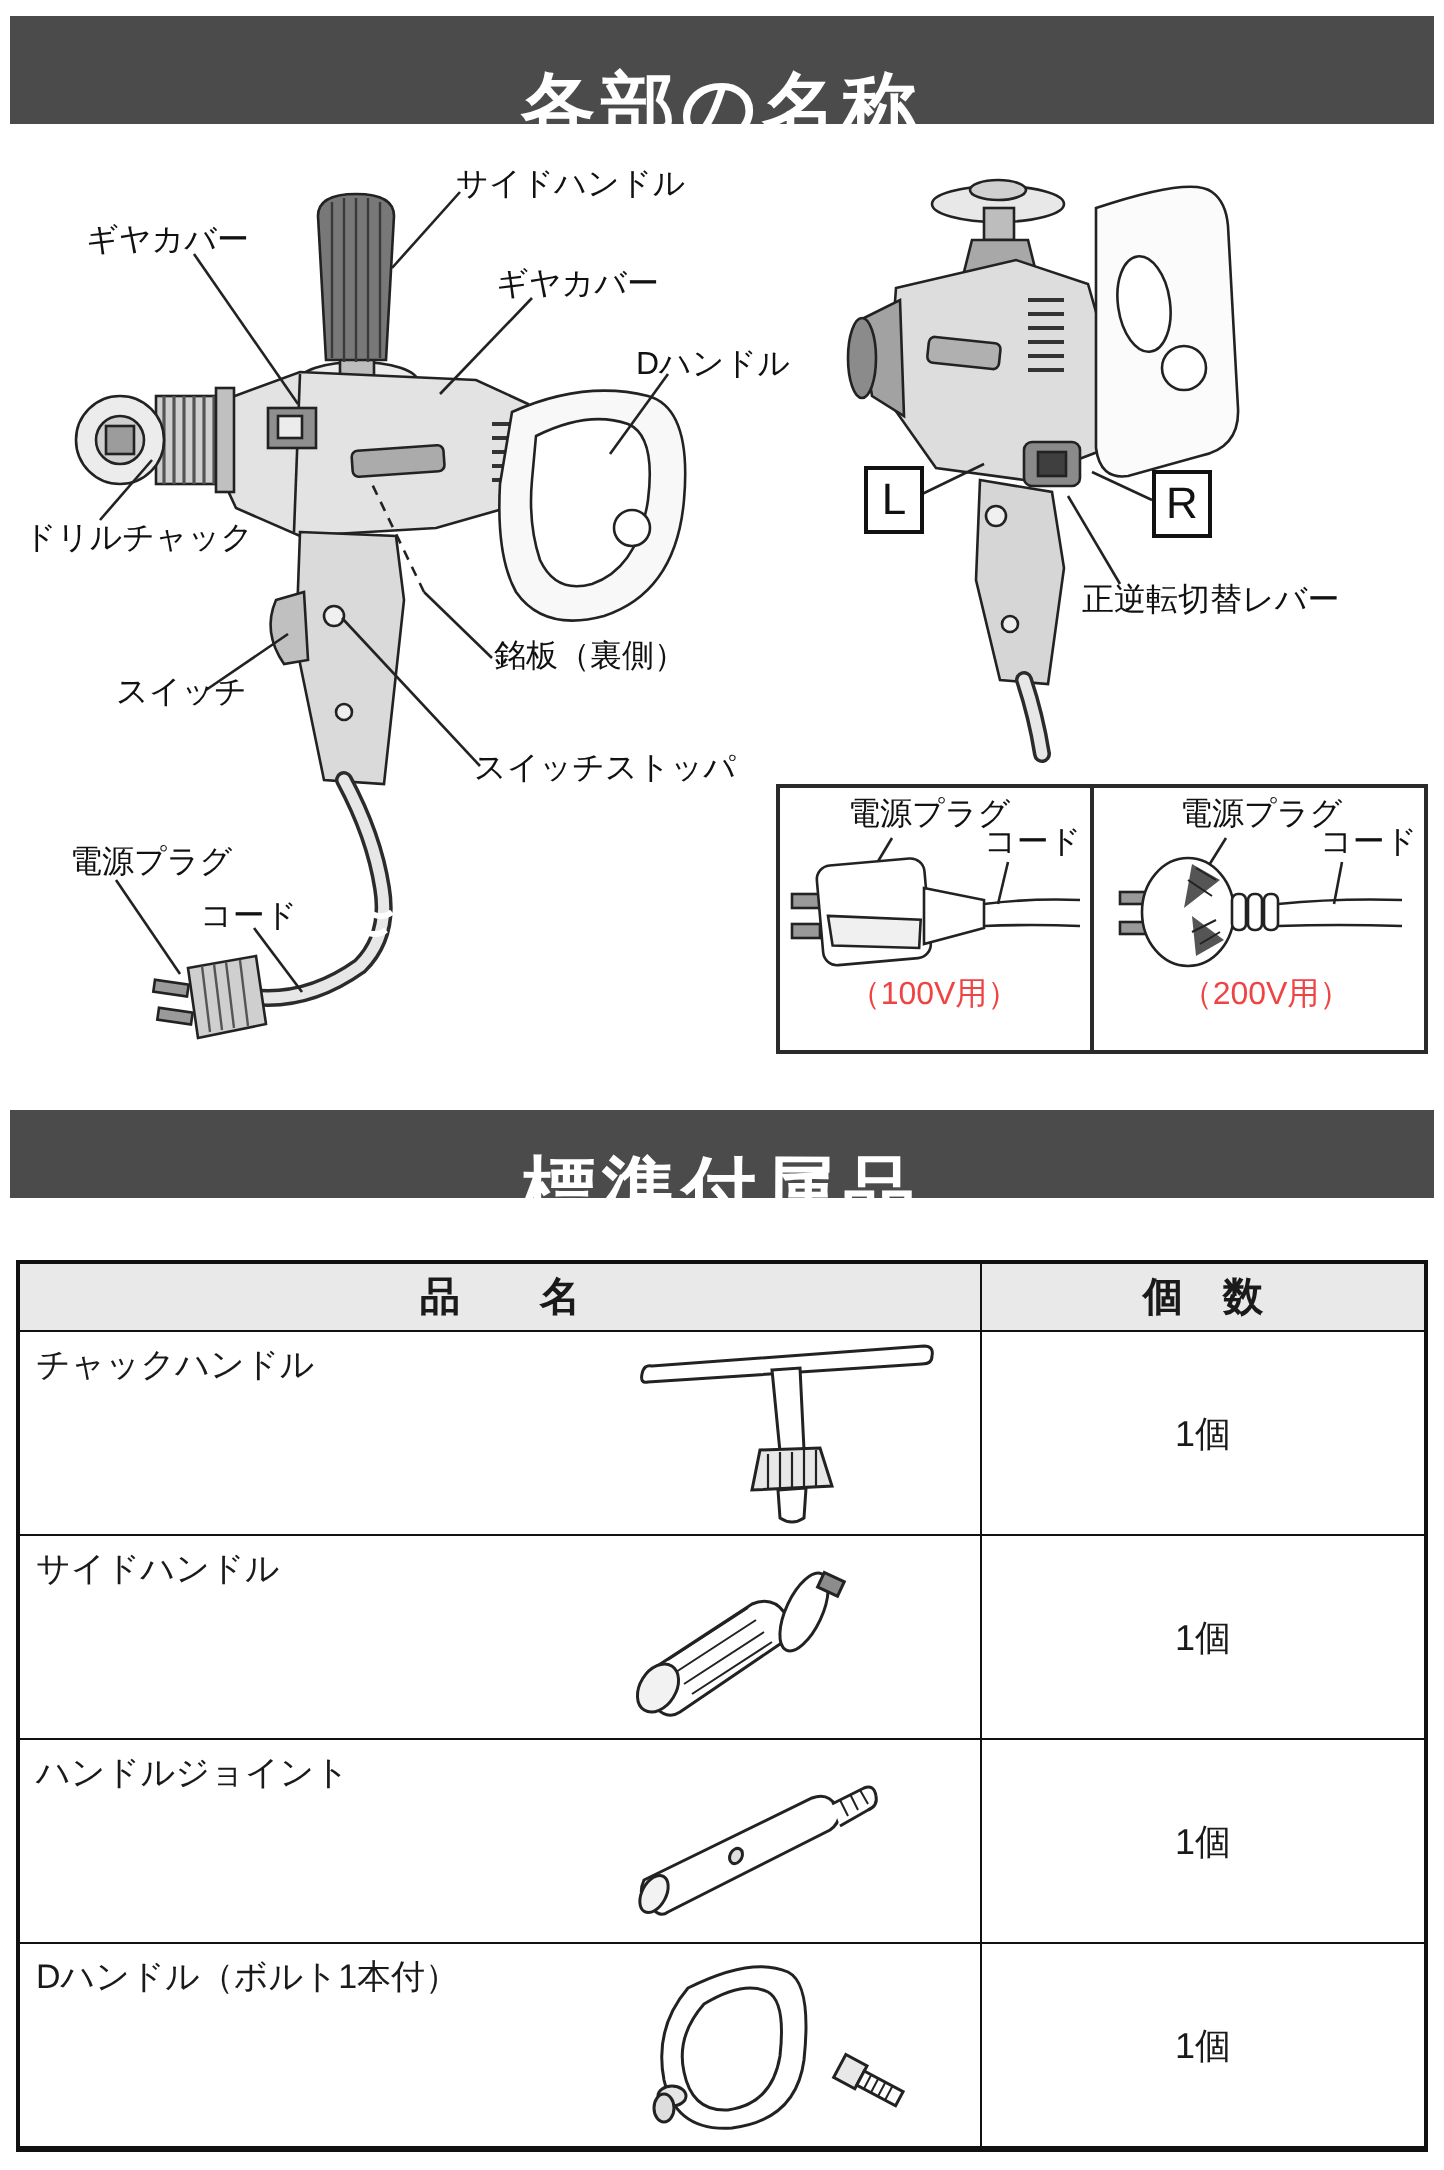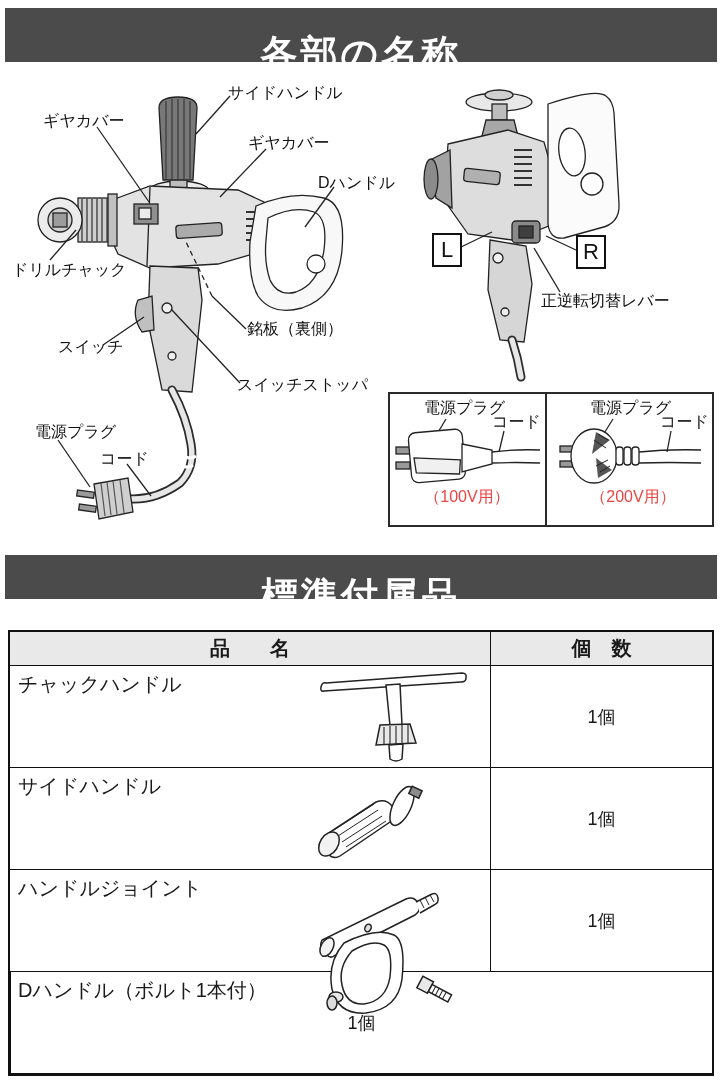--- a/index.html
+++ b/index.html
@@ -39,23 +39,23 @@
     display:flex;flex-direction:column;
   }
   .thead{
     display:flex;height:33px;background:#e9e9e9;border-bottom:1.5px solid #111;
     flex:none;
   }
   .th{display:flex;align-items:center;justify-content:center;font-size:20px;font-weight:bold;}
   .col-name{width:480px;flex:none;box-sizing:border-box;}
   .col-qty{flex:1;border-left:1.5px solid #111;box-sizing:border-box;}
   .trow{display:flex;border-bottom:1.5px solid #111;flex:1;}
-  .trow:last-child{border-bottom:none;flex-direction:column;}
+  .trow:last-child{border-bottom:none;}
   .td-name{position:relative;width:480px;flex:none;box-sizing:border-box;}
-  .td-name .iname{position:absolute;left:8px;top:5px;font-size:20px;}
+  .td-name .iname{position:absolute;left:8px;top:5px;font-size:17px;}
   .td-name svg{position:absolute;left:300px;top:50%;transform:translateY(-50%);}
   .td-qty{flex:1;border-left:1.5px solid #111;box-sizing:border-box;
     display:flex;align-items:center;justify-content:center;font-size:18px;}
 </style>
 </head>
 <body>
 
 <div class="page">
 
   <div class="band" id="band-parts">

